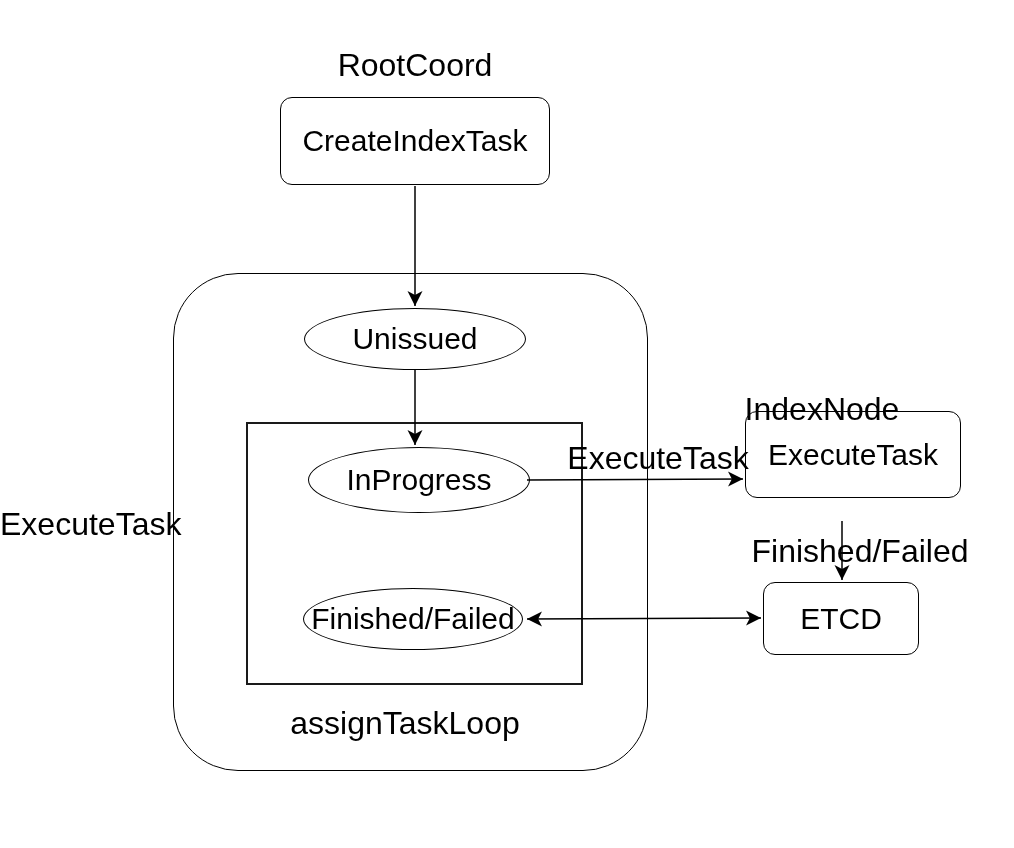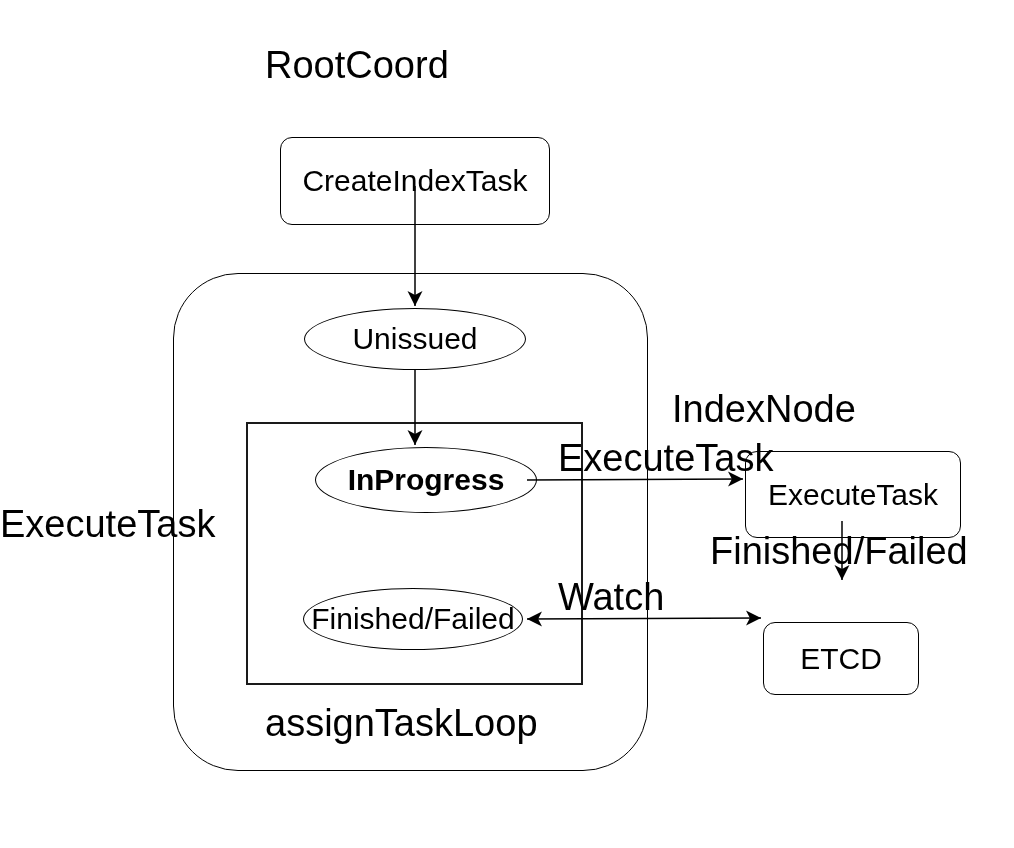--- a/index.html
+++ b/index.html
@@ -11,38 +11,38 @@
     position: relative;
     width: 1014px;
     height: 848px;
     background: #ffffff;
     font-family: "Liberation Sans", "DejaVu Sans", sans-serif;
     color: #000000;
     overflow: hidden;
   }
   .lbl {
     position: absolute;
-    font-size: 38px;
+    font-size: 32px;
     line-height: 36px;
+    text-align: center;
     white-space: nowrap;
     z-index: 5;
   }
   .node-box {
     position: absolute;
     box-sizing: border-box;
     border: 1.5px solid #000000;
     border-radius: 12px;
     background: #ffffff;
     display: flex;
     align-items: center;
     justify-content: center;
     font-size: 30px;
     white-space: nowrap;
     z-index: 3;
-    margin-top: 40px;
   }
   .ellipse {
     position: absolute;
     box-sizing: border-box;
     border: 1.5px solid #000000;
     border-radius: 50%;
     background: #ffffff;
     display: flex;
     align-items: center;
     justify-content: center;
@@ -101,33 +101,32 @@
   </div>
 
   <div class="node-box" style="left:763px; top:582px; width:156px; height:73px;text-align:right;">
     <span>ETCD</span>
   </div>
 
   <div class="ellipse" style="left:304px; top:308px; width:222px; height:62px;">
     <span>Unissued</span>
   </div>
 
-  <div class="ellipse" style="left:315px; top:447px; width:222px; height:66px;font-weight:bold;">
+  <div class="ellipse" style="left:308px; top:447px; width:222px; height:66px;">
     <span>InProgress</span>
   </div>
 
   <div class="ellipse" style="left:303px; top:588px; width:220px; height:62px;">
     <span>Finished/Failed</span>
   </div>
 
   <div class="lbl" style="left:558px; top:440px; width:200px;">ExecuteTask</div>
 
   <div class="lbl" style="left:710px; top:533px; width:300px;">Finished/Failed</div>
 
-  <div class="lbl" style="left:558px; top:579px; width:176px;">Watch</div>
 
   <svg class="edges-layer" viewBox="0 0 1014 848" xmlns="http://www.w3.org/2000/svg">
     <defs>
       <marker id="arrow" viewBox="0 0 12 12" refX="11" refY="6" markerWidth="12" markerHeight="12" orient="auto-start-reverse">
         <path d="M1,1 L11,6 L1,11 L3.6,6 Z" fill="#000000"></path>
       </marker>
     </defs>
     <line x1="415" y1="186" x2="415" y2="306" stroke="#000000" stroke-width="1.5" marker-end="url(#arrow)"></line>
     <line x1="415" y1="370" x2="415" y2="445" stroke="#000000" stroke-width="1.5" marker-end="url(#arrow)"></line>
     <line x1="527" y1="480" x2="743" y2="479" stroke="#000000" stroke-width="1.5" marker-end="url(#arrow)"></line>

